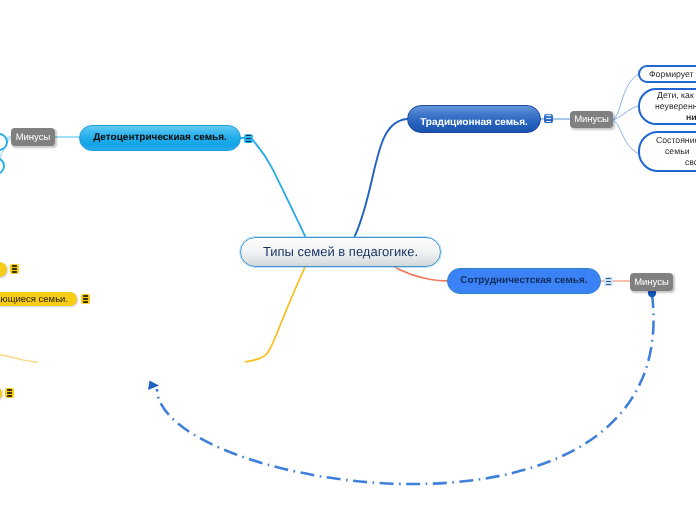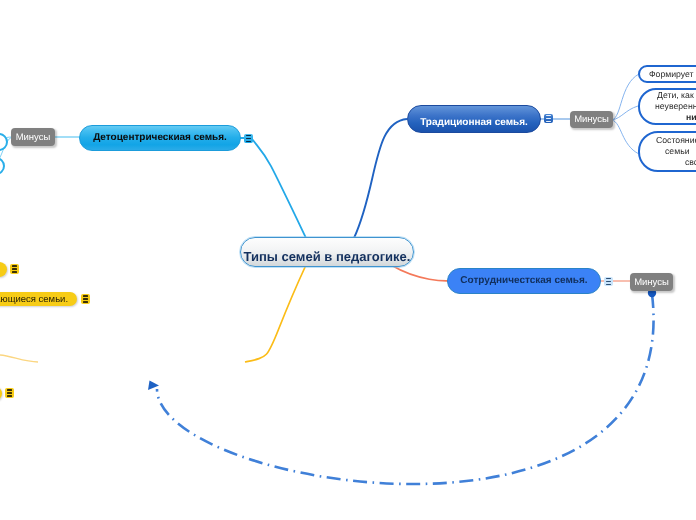--- a/index.html
+++ b/index.html
@@ -8,24 +8,24 @@
        font-family:"Liberation Sans", sans-serif;position:relative;
        -webkit-font-smoothing:antialiased;
        text-rendering:geometricPrecision;}
   *{-webkit-font-smoothing:antialiased;}
   #canvas{position:absolute;left:0;top:0;width:696px;height:520px;overflow:hidden;}
   svg.edges{position:absolute;left:0;top:0;width:696px;height:520px;overflow:visible;}
   .node{position:absolute;box-sizing:border-box;display:flex;align-items:center;
         justify-content:center;text-align:center;line-height:1.28;}
 
   
-  .n-root{left:240px;top:237px;width:174px;height:30px;border-radius:15px;
+  .n-root{left:240px;top:237px;width:201px;height:30px;border-radius:15px;
           border:1.5px solid #3f93cf;
           background:linear-gradient(180deg,#fdfdfd 0%,#f4f5f6 40%,#e5e8ea 72%,#d2d7da 100%);
-          color:#13305e;font-size:13px;font-weight:bold;align-items:flex-end;}
+          color:#13305e;font-size:13px;font-weight:normal;}
   .n-root::after{content:"";position:absolute;left:-2px;top:-2px;right:-2px;bottom:-2px;
           border-radius:17px;border:1.5px solid rgba(130,195,238,.5);pointer-events:none;}
 
   
   .n-deto{left:79px;top:125px;width:162px;height:26px;border-radius:13px;
           border:1px solid #1b9cdb;
           background:linear-gradient(180deg,#66cbf3 0%,#47bff1 18%,#24aeea 48%,#12a4e6 78%,#2aabe8 100%);
           color:#0b0b0b;font-size:10px;font-weight:bold;}
 
   

